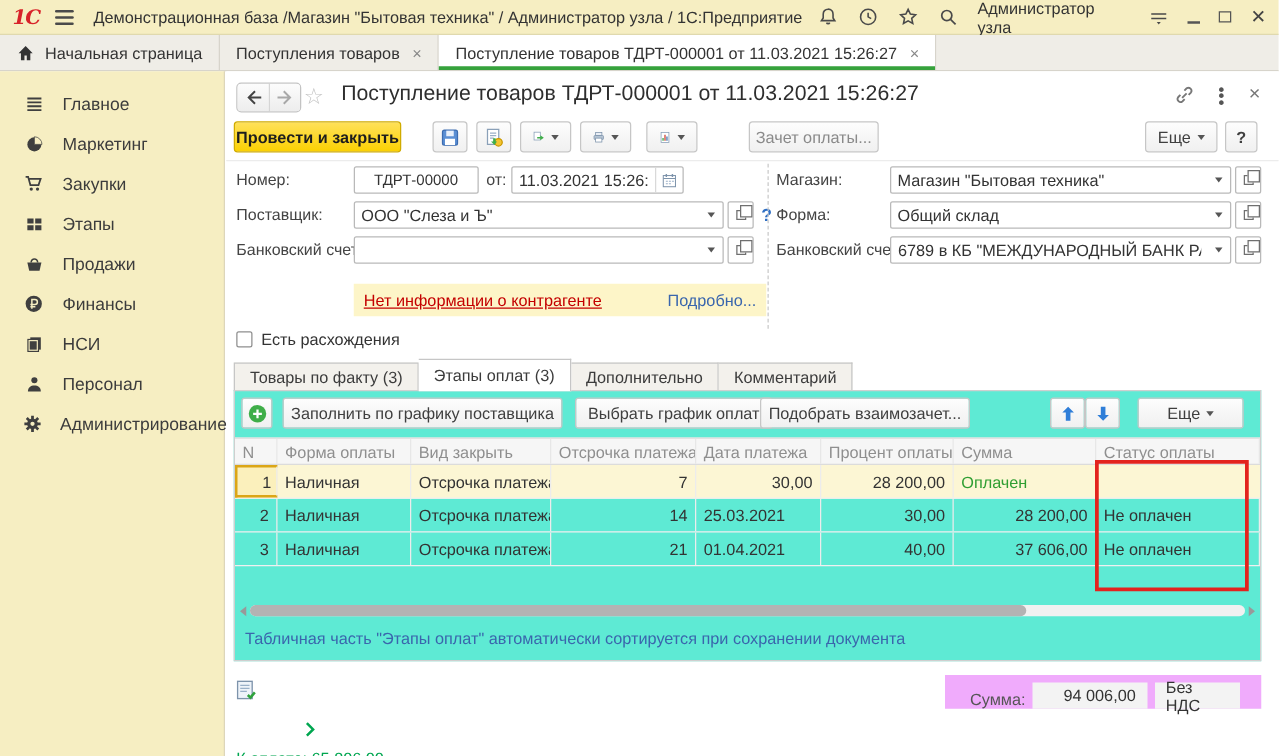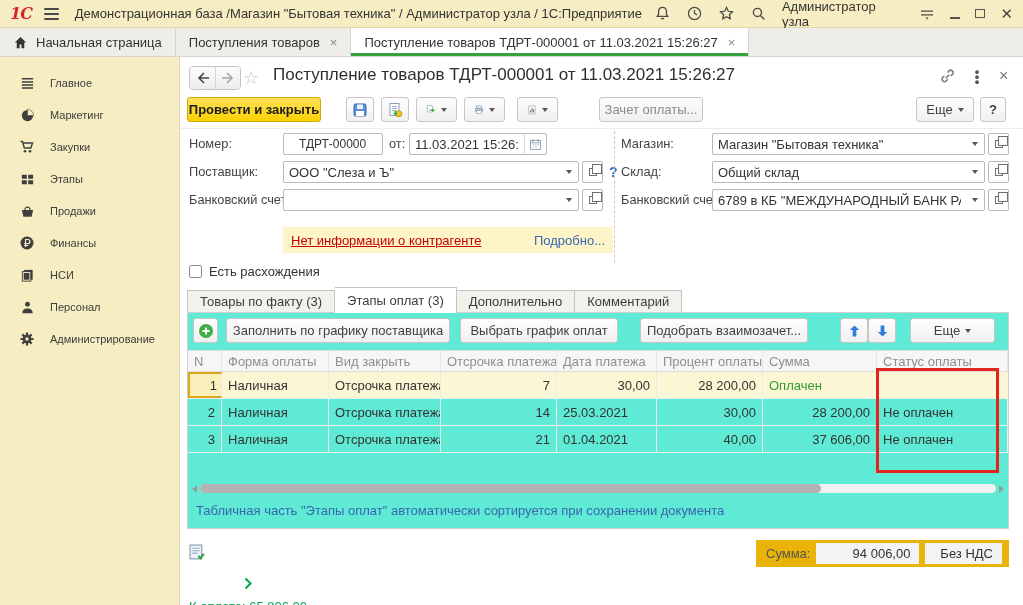--- a/index.html
+++ b/index.html
@@ -21,21 +21,21 @@
 
   
   .tabbar { position:absolute; left:0; top:28px; width:1023px; height:29px; background:#efede7; border-bottom:1px solid #d7d4cb; display:flex; }
   .wtab { display:flex; align-items:center; gap:8px; padding:0 13px; border-right:1px solid #d7d4cb; color:#333; position:relative; cursor:pointer; white-space:nowrap; }
   .wtab.active { background:#fff; }
   .wtab.active::after { content:""; position:absolute; left:0; right:0; bottom:0; height:3px; background:#36a23c; }
   .close-x { color:#888; font-size:13px; margin-left:2px; }
 
   
   .sidebar { position:absolute; left:0; top:57px; width:180px; height:548px; background:#f6eec2; border-right:1px solid #ddd6ba; padding-top:10px; }
-  .side-item { display:flex; align-items:center; gap:14px; height:32px; padding-left:18px; color:#3c3c3c; font-size:11px; cursor:pointer;text-align:center; }
+  .side-item { display:flex; align-items:center; gap:14px; height:32px; padding-left:18px; color:#3c3c3c; font-size:14px; cursor:pointer;text-align:center; }
   .side-item .si { width:18px; display:flex; justify-content:center; }
 
   
   .main { position:absolute; left:181px; top:57px; width:842px; height:548px; background:#fff; }
   .abs { position:absolute; }
 
   .navgroup { left:8px; top:9px; display:flex; border:1px solid #c3c3c3; border-radius:4px; overflow:hidden; }
   .navbtn { width:25px; height:22px; background:linear-gradient(#fcfcfc,#ededed); display:flex; align-items:center; justify-content:center; cursor:pointer; }
   .navbtn + .navbtn { border-left:1px solid #d5d5d5; }
   .fav-star { left:62px; top:10px; color:#c3c3c3; font-size:18px; cursor:pointer; }
@@ -89,21 +89,21 @@
 
   .hscroll { left:4px; top:169px; width:812px; height:13px; display:flex; align-items:center; gap:3px; }
   .sarrow { width:0; height:0; border-top:4px solid transparent; border-bottom:4px solid transparent; cursor:pointer; }
   .sarrow.left { border-right:5px solid #999; }
   .sarrow.right { border-left:5px solid #999; }
   .strack { flex:1; height:9px; background:#f1f1f1; border-radius:5px; position:relative; }
   .sthumb { position:absolute; left:0; top:0; height:9px; width:78%; background:#b3b3b3; border-radius:5px; cursor:grab; }
 
   .note { color:#3a66ad; white-space:nowrap; }
 
-  .totals { left:575px; top:483px; width:253px; height:27px; background:#eab308; display:flex; align-items:center; padding:0 7px; gap:6px; }
+  .totals { left:575px; top:483px; width:253px; height:27px; background:#f0abfc; display:flex; align-items:flex-end; padding:0 17px; gap:6px; }
   .tot-label { color:#555; margin-left:3px; }
   .tot-box { background:#f3f3f3; height:21px; display:flex; align-items:center; justify-content:flex-end; padding:0 9px; color:#333; }
   .topay { left:8px; top:520px; color:#00a650; display:flex; align-items:center; gap:9px; cursor:pointer;flex-direction:column; }
 
   .annotation { position:absolute; left:876px; top:368px; width:123px; height:105px; border:3px solid #e3231e; z-index:99; pointer-events:none; }
 </style>
 </head>
 <body>
 
 <div class="titlebar">
@@ -373,21 +373,21 @@
   <div class="abs combo" style="left:531px; top:76px; width:273px">
     <input value="Магазин &quot;Бытовая техника&quot;" style="">
     <span class="cdrop">
         <span class="tri"></span>
       </span>
   </div>
   <span class="abs openbtn" style="left:807px; top:76px">
       <span class="openglyph"></span>
     </span>
 
-  <div class="abs flabel" style="left:440px; top:104px">Склад:</div>
+  <div class="abs flabel" style="left:440px; top:104px">Форма:</div>
   <div class="abs combo" style="left:531px; top:104px; width:273px">
     <input value="Общий склад" style="">
     <span class="cdrop">
         <span class="tri"></span>
       </span>
   </div>
   <span class="abs openbtn" style="left:807px; top:104px">
       <span class="openglyph"></span>
     </span>
 
@@ -420,21 +420,21 @@
   <div class="abs panel">
 
     <span class="pabs plusbtn" style="left:5px; top:5px">
         <svg width="16" height="16" viewBox="0 0 16 16">
           <circle cx="8" cy="8" r="7" fill="#3fae49"></circle>
           <path d="M8 4.5v7M4.5 8h7" stroke="#fff" stroke-width="1.8"></path>
         </svg>
       </span>
     <button class="pabs btn" style="left:38px; top:5px; width:224px">Заполнить по графику поставщика</button>
     <button class="pabs btn" style="left:272px; top:5px; width:158px">Выбрать график оплат</button>
-    <button class="pabs btn" style="left:452px; top:5px; width:168px">Подобрать взаимозачет...</button>
+    <button class="pabs btn" style="left:420px; top:5px; width:168px">Подобрать взаимозачет...</button>
     <button class="pabs btn ibtn" style="left:652px; top:5px">
         <svg width="13" height="14" viewBox="0 0 14 14">
           <path d="M7 1l5 5H9v7H5V6H2z" fill="#2f7ed8"></path>
         </svg>
       </button>
     <button class="pabs btn ibtn" style="left:680px; top:5px">
         <svg width="13" height="14" viewBox="0 0 14 14">
           <path d="M7 13L2 8h3V1h4v7h3z" fill="#2f7ed8"></path>
         </svg>
       </button>

